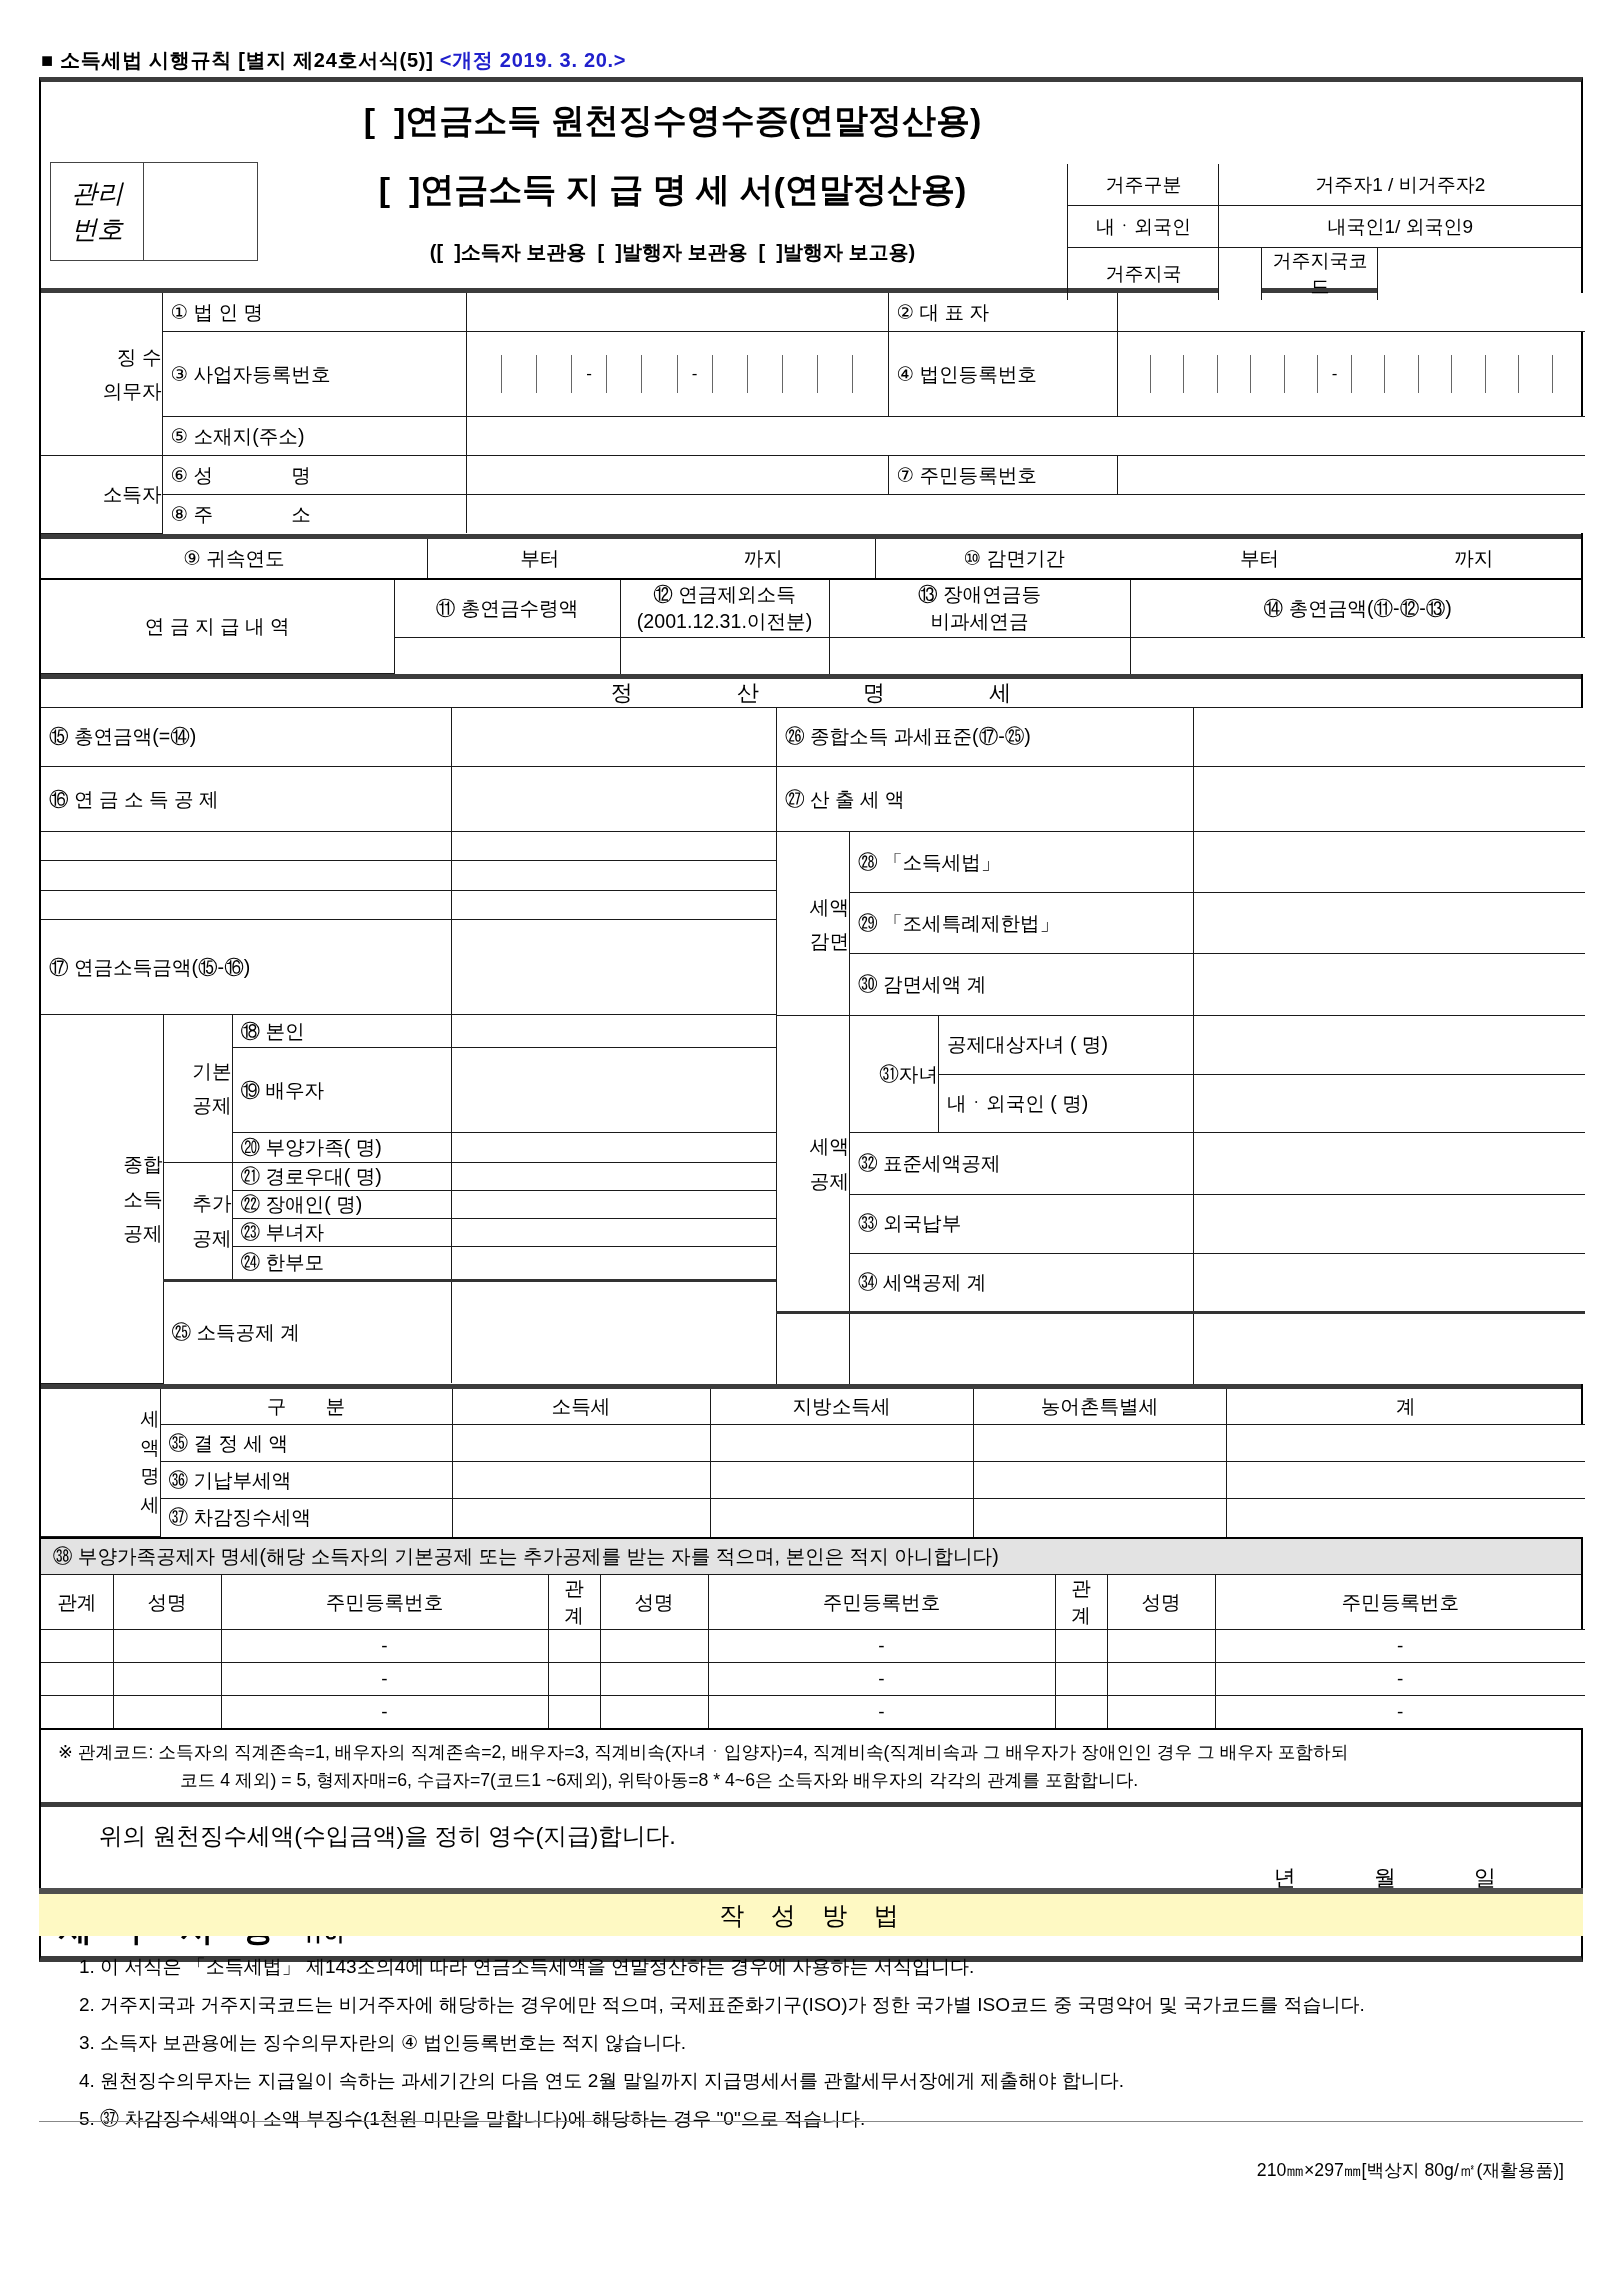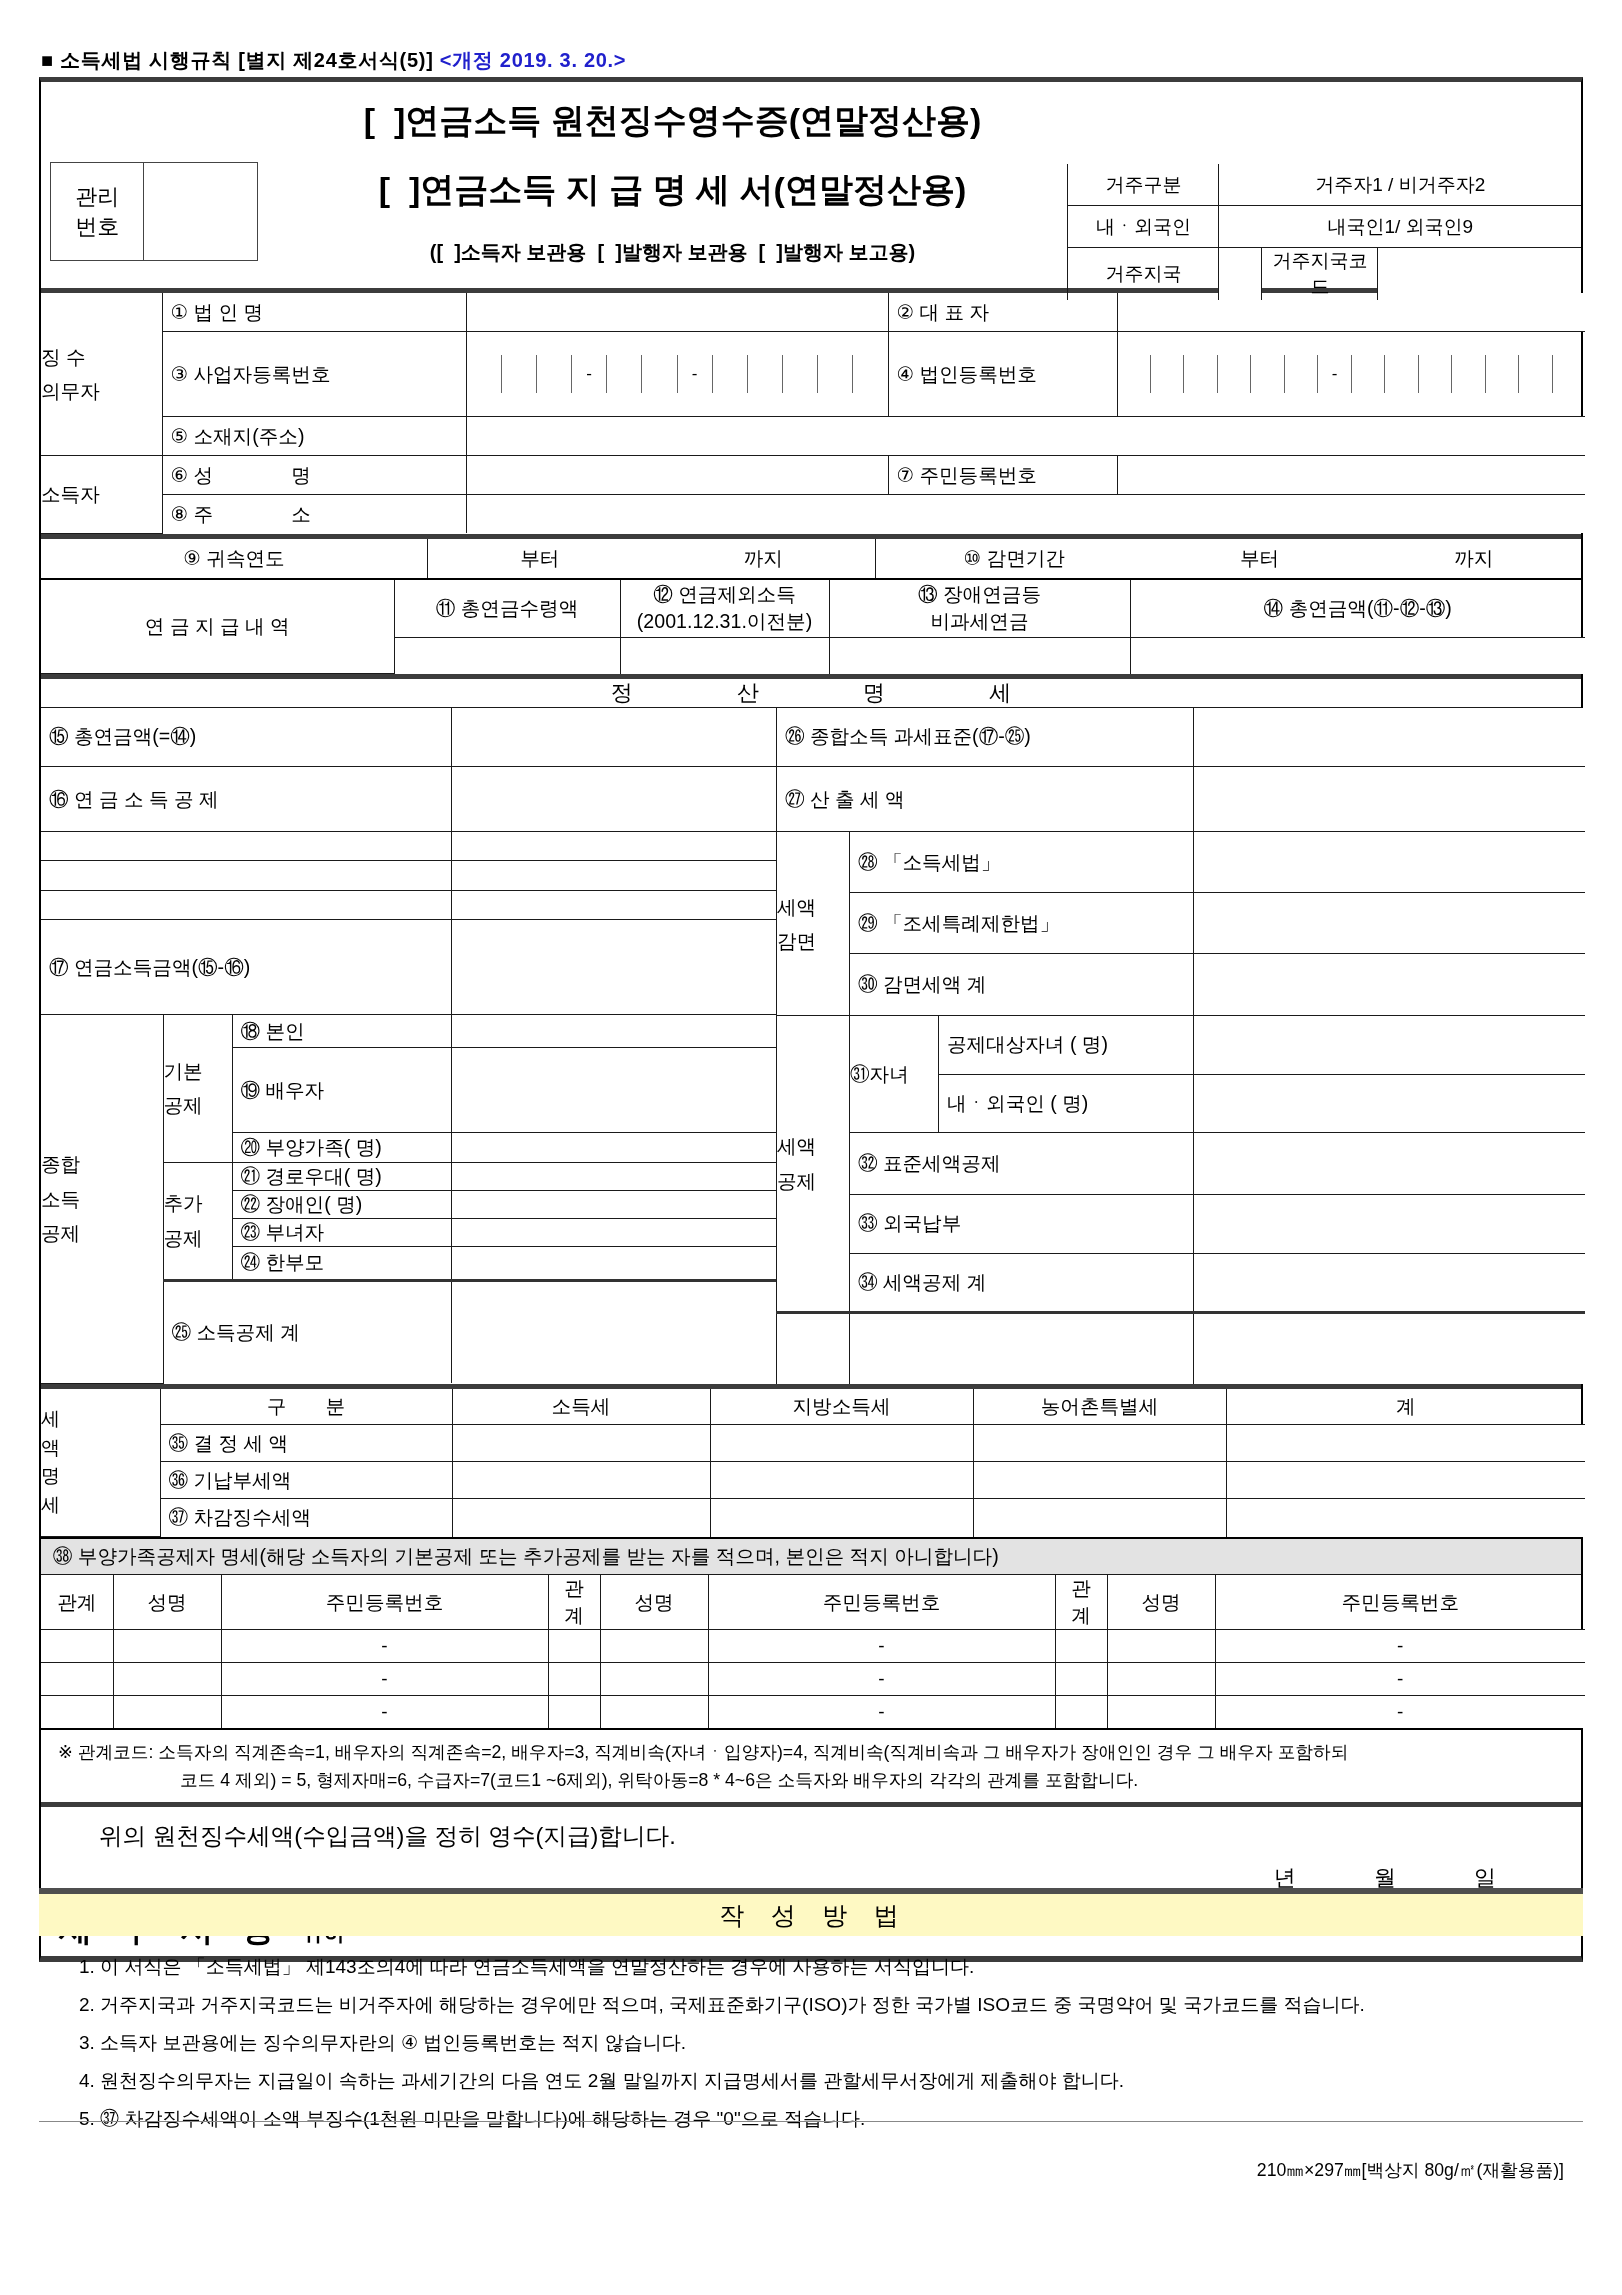--- a/index.html
+++ b/index.html
@@ -11,32 +11,32 @@
         border-left:2px solid #000;border-right:2px solid #000;
         border-top:5.9px solid #3c3c3c;border-bottom:6.5px solid #3c3c3c;}
   .sec{border-bottom:2px solid #000;box-sizing:border-box;}
   .sec.thickb{border-bottom:5.9px solid #3c3c3c;}
   .sec.noborder{border-bottom:none;}
   table{border-collapse:collapse;table-layout:fixed;width:100%;}
   td,th{border:1.3px solid #1a1a1a;padding:0 7.9px;font-size:19.6px;font-weight:normal;
         white-space:pre-line;overflow:hidden;vertical-align:middle;}
   td.v{background:#fff;}
   td.c{text-align:center;}
-  td.vlab{text-align:left;padding:0;line-height:1.75;}
+  td.vlab{text-align:right;padding:0;line-height:1.75;}
   table tr>*:first-child{border-left:none;}
   table tr>*:last-child{border-right:none;}
   table tr:first-child>*{border-top:none;}
   table tr:last-child>*{border-bottom:none;}
 
   
   .hdr{position:relative;height:211px;}
   .managebox{position:absolute;left:9.2px;top:80px;width:208px;height:99px;
              border:1.3px solid #444;display:flex;box-sizing:border-box;}
   .managebox .mlab{width:92px;border-right:1.3px solid #444;display:flex;align-items:center;
-                   justify-content:center;font-size:22px;white-space:pre-line;text-align:center;line-height:1.35;}
+                   justify-content:center;font-size:26px;white-space:pre-line;text-align:center;line-height:1.35;font-style:italic;}
   .managebox .mval{flex:1;}
   .titles{position:absolute;left:216px;top:21px;width:831px;text-align:center;}
   .t1{font-size:34px;font-weight:bold;letter-spacing:0px;line-height:1.0;margin-bottom:30px;white-space:pre;}
   .t2{font-size:34px;font-weight:bold;white-space:pre;margin-bottom:26px;}
   .sub{font-size:20px;font-weight:bold;white-space:pre;}
   .cb{white-space:pre;}
   .restable{position:absolute;right:0px;top:82px;width:512px;border-left:1.3px solid #1a1a1a;}
   .restable td{height:41px;font-size:19px;}
 
   

